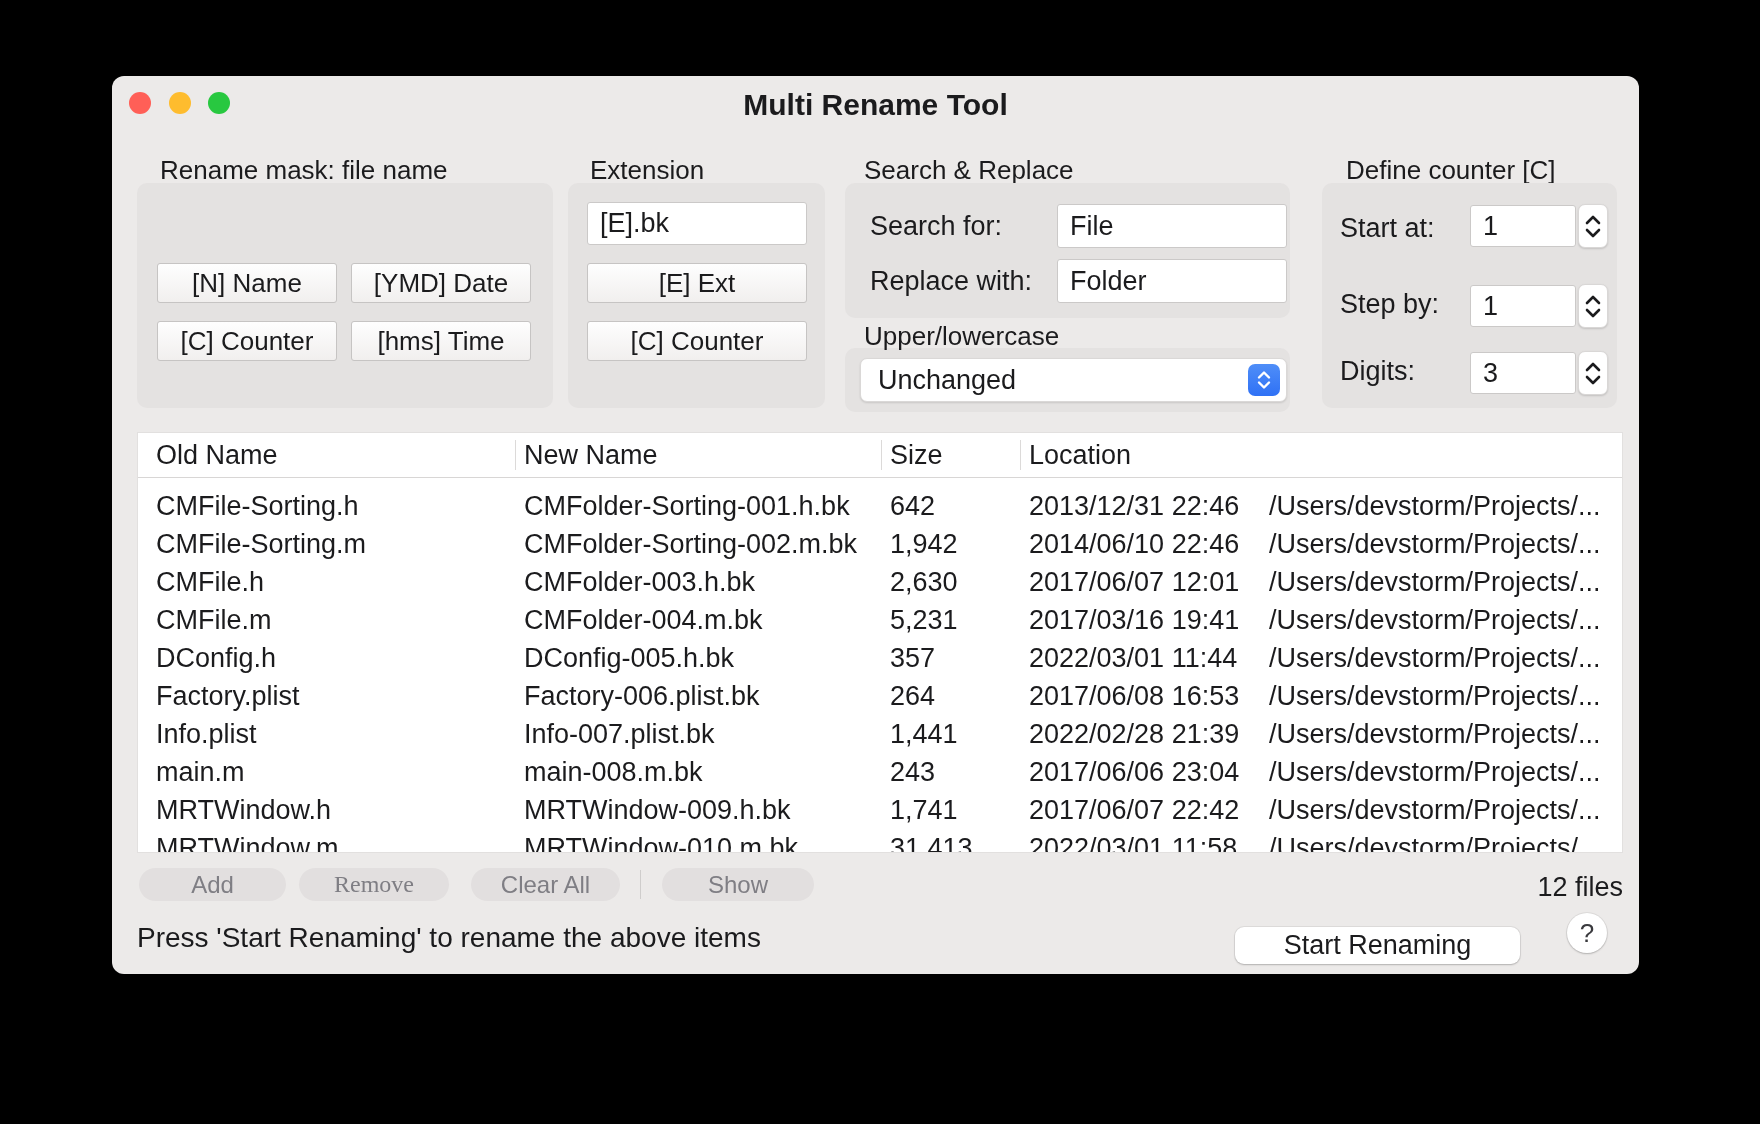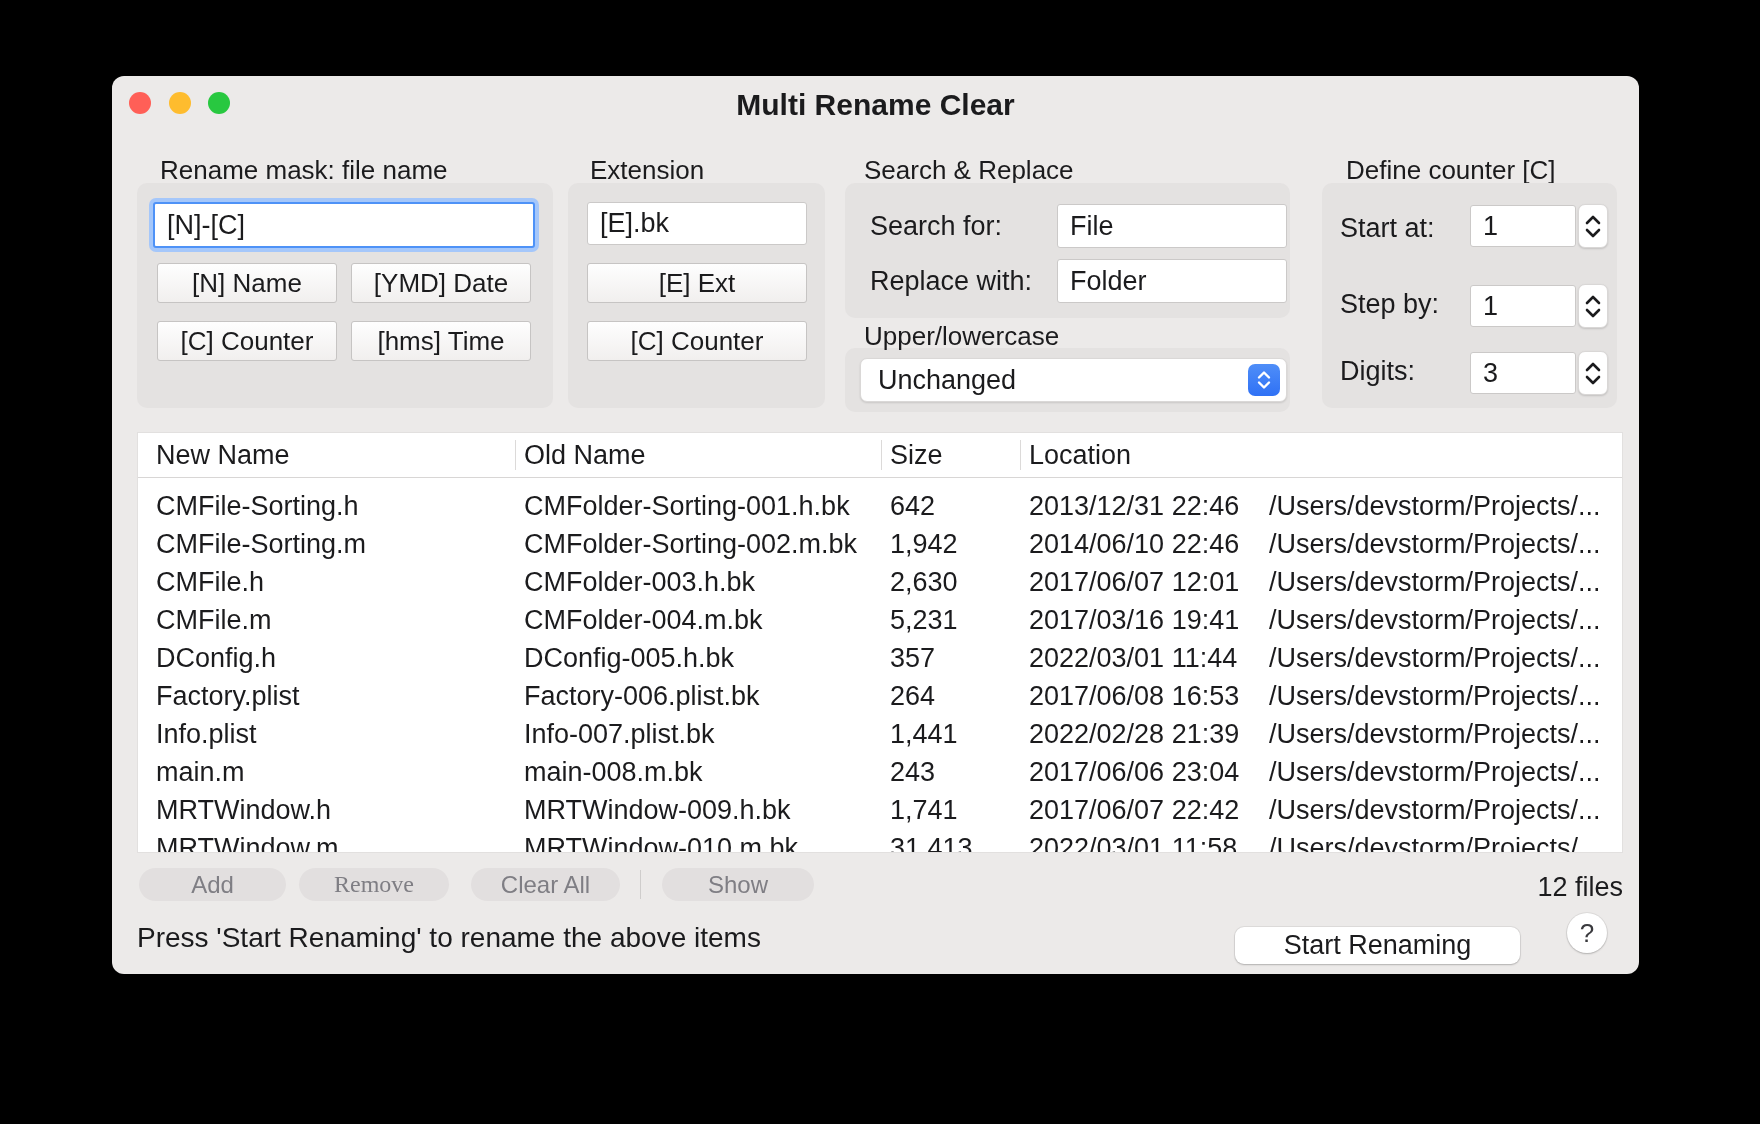--- a/index.html
+++ b/index.html
@@ -100,34 +100,33 @@
             display:flex;align-items:center;justify-content:center;cursor:default;}
 </style>
 </head>
 <body>
 
 <div class="window">
 
   <span class="tl red"></span>
   <span class="tl yellow"></span>
   <span class="tl green"></span>
-  <div class="title">Multi Rename Clear</div>
+  <div class="title">Multi Rename Tool</div>
 
   <div class="sec-label" style="left:48px">Rename mask: file name</div>
   <div class="sec-label" style="left:478px">Extension</div>
   <div class="sec-label" style="left:752px">Search &amp; Replace</div>
   <div class="sec-label" style="left:1234px">Define counter [C]</div>
 
   <div class="gbox" id="box1"></div>
   <div class="gbox" id="box2"></div>
   <div class="gbox" id="box3"></div>
   <div id="boxCase"></div>
   <div class="gbox" id="box4"></div>
 
-  <input class="field focused" id="maskField" value="[N]-[C]" style="">
   <button class="sqbtn" id="btnN">[N] Name</button>
   <button class="sqbtn" id="btnYMD">[YMD] Date</button>
   <button class="sqbtn" id="btnC1">[C] Counter</button>
   <button class="sqbtn" id="btnHMS">[hms] Time</button>
 
   <input class="field" id="extField" value="[E].bk" style="">
   <button class="sqbtn" id="btnE">[E] Ext</button>
   <button class="sqbtn" id="btnC2">[C] Counter</button>
 
   <div class="inline-label" id="lblSearch">Search for:</div>
@@ -174,22 +173,22 @@
     <svg width="16" height="10" viewBox="0 0 16 10">
         <path d="M2 8 L8 2 L14 8" fill="none" stroke="#1b1b1d" stroke-width="2.6" stroke-linecap="round" stroke-linejoin="round"></path>
       </svg>
     <svg width="16" height="10" viewBox="0 0 16 10">
         <path d="M2 2 L8 8 L14 2" fill="none" stroke="#1b1b1d" stroke-width="2.6" stroke-linecap="round" stroke-linejoin="round"></path>
       </svg>
   </div>
 
   <div class="table">
     <div class="thead">
+      <div class="hcell">Old Name</div>
       <div class="hcell">New Name</div>
-      <div class="hcell">Old Name</div>
       <div class="hcell">Size</div>
       <div class="hcell">Location</div>
     </div>
     <div class="tbody">
         <div class="trow">
           <div class="tcell">CMFile-Sorting.h</div>
           <div class="tcell">CMFolder-Sorting-001.h.bk</div>
           <div class="tcell">642</div>
           <div class="tcell">2013/12/31 22:46</div>
           <div class="tcell">/Users/devstorm/Projects/...</div>

